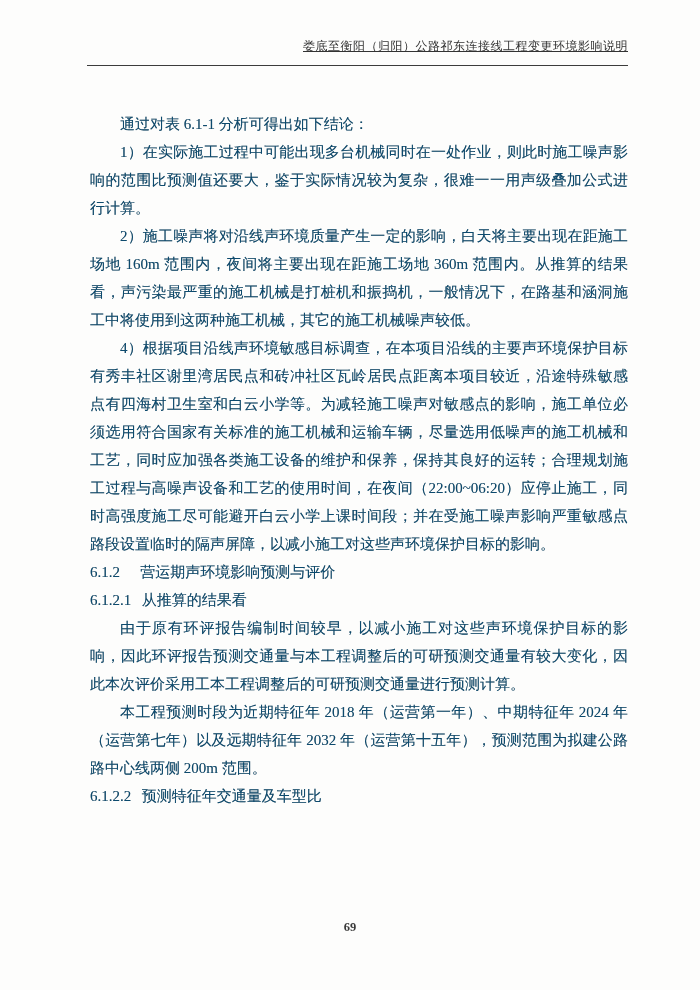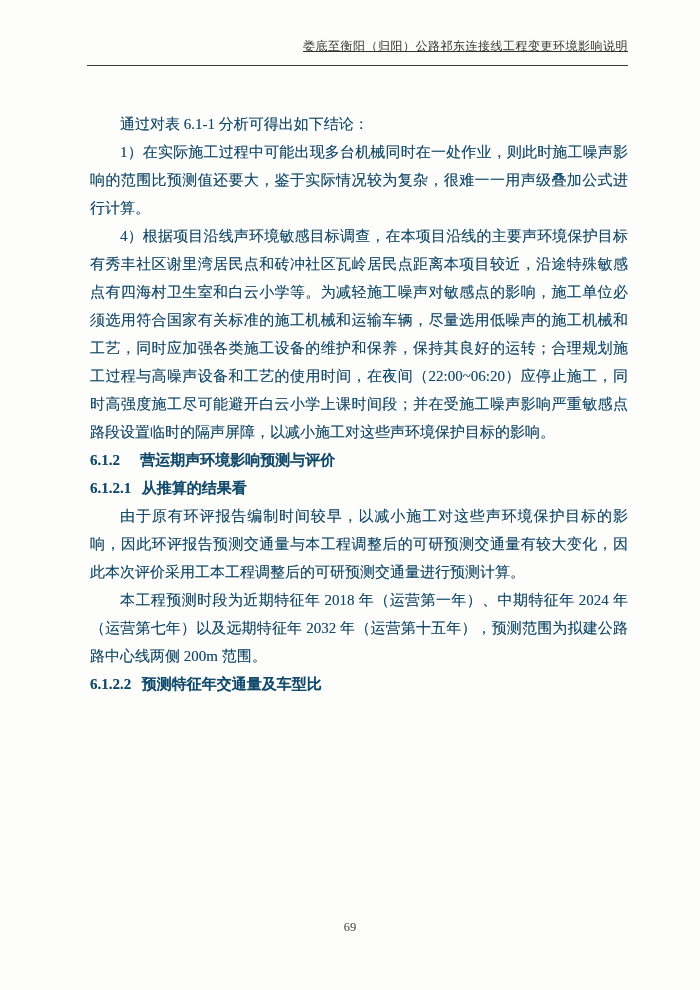--- a/index.html
+++ b/index.html
@@ -42,51 +42,53 @@
     color:#0c4a6e;
     text-shadow:0 0 0.5px rgba(60,60,60,0.45);
     margin-top:26px;
   }
   .para{
     margin:0;
     text-indent:2em;
   }
   .heading{
     margin:0;
-    font-weight:bold;
+    font-weight:normal;
     font-size:15px;
     line-height:28px;
     text-indent:0;
   }
   .heading .num-h2{margin-right:1.35em;}
   .heading .num-h3{margin-right:0.7em;}
   .doc-footer{
     position:absolute;
     top:920px;left:0;
     width:100%;
     text-align:center;
     font-size:12.5px;
     color:#3a3a3a;
+    font-weight:bold;
   }
 </style>
 </head>
 <body>
 
 <div class="page">
 
   <div class="doc-header">娄底至衡阳（归阳）公路祁东连接线工程变更环境影响说明</div>
 
   <div class="header-rule"></div>
 
   <div class="content">
 
     <p class="para">通过对表 6.1-1 分析可得出如下结论：</p>
 
     <p class="para">1）在实际施工过程中可能出现多台机械同时在一处作业，则此时施工噪声影响的范围比预测值还要大，鉴于实际情况较为复杂，很难一一用声级叠加公式进行计算。</p>
 
+    <p class="para">2）施工噪声将对沿线声环境质量产生一定的影响，白天将主要出现在距施工场地 160m 范围内，夜间将主要出现在距施工场地 360m 范围内。从推算的结果看，声污染最严重的施工机械是打桩机和振捣机，一般情况下，在路基和涵洞施工中将使用到这两种施工机械，其它的施工机械噪声较低。</p>
 
 
     <p class="para">4）根据项目沿线声环境敏感目标调查，在本项目沿线的主要声环境保护目标有秀丰社区谢里湾居民点和砖冲社区瓦岭居民点距离本项目较近，沿途特殊敏感点有四海村卫生室和白云小学等。为减轻施工噪声对敏感点的影响，施工单位必须选用符合国家有关标准的施工机械和运输车辆，尽量选用低噪声的施工机械和工艺，同时应加强各类施工设备的维护和保养，保持其良好的运转；合理规划施工过程与高噪声设备和工艺的使用时间，在夜间（22:00~06:20）应停止施工，同时高强度施工尽可能避开白云小学上课时间段；并在受施工噪声影响严重敏感点路段设置临时的隔声屏障，以减小施工对这些声环境保护目标的影响。</p>
 
     <h2 class="heading"><span class="num-h2">6.1.2</span><span>营运期声环境影响预测与评价</span></h2>
 
     <h3 class="heading"><span class="num-h3">6.1.2.1</span><span>从推算的结果看</span></h3>
 
     <p class="para">由于原有环评报告编制时间较早，以减小施工对这些声环境保护目标的影响，因此环评报告预测交通量与本工程调整后的可研预测交通量有较大变化，因此本次评价采用工本工程调整后的可研预测交通量进行预测计算。</p>
 

